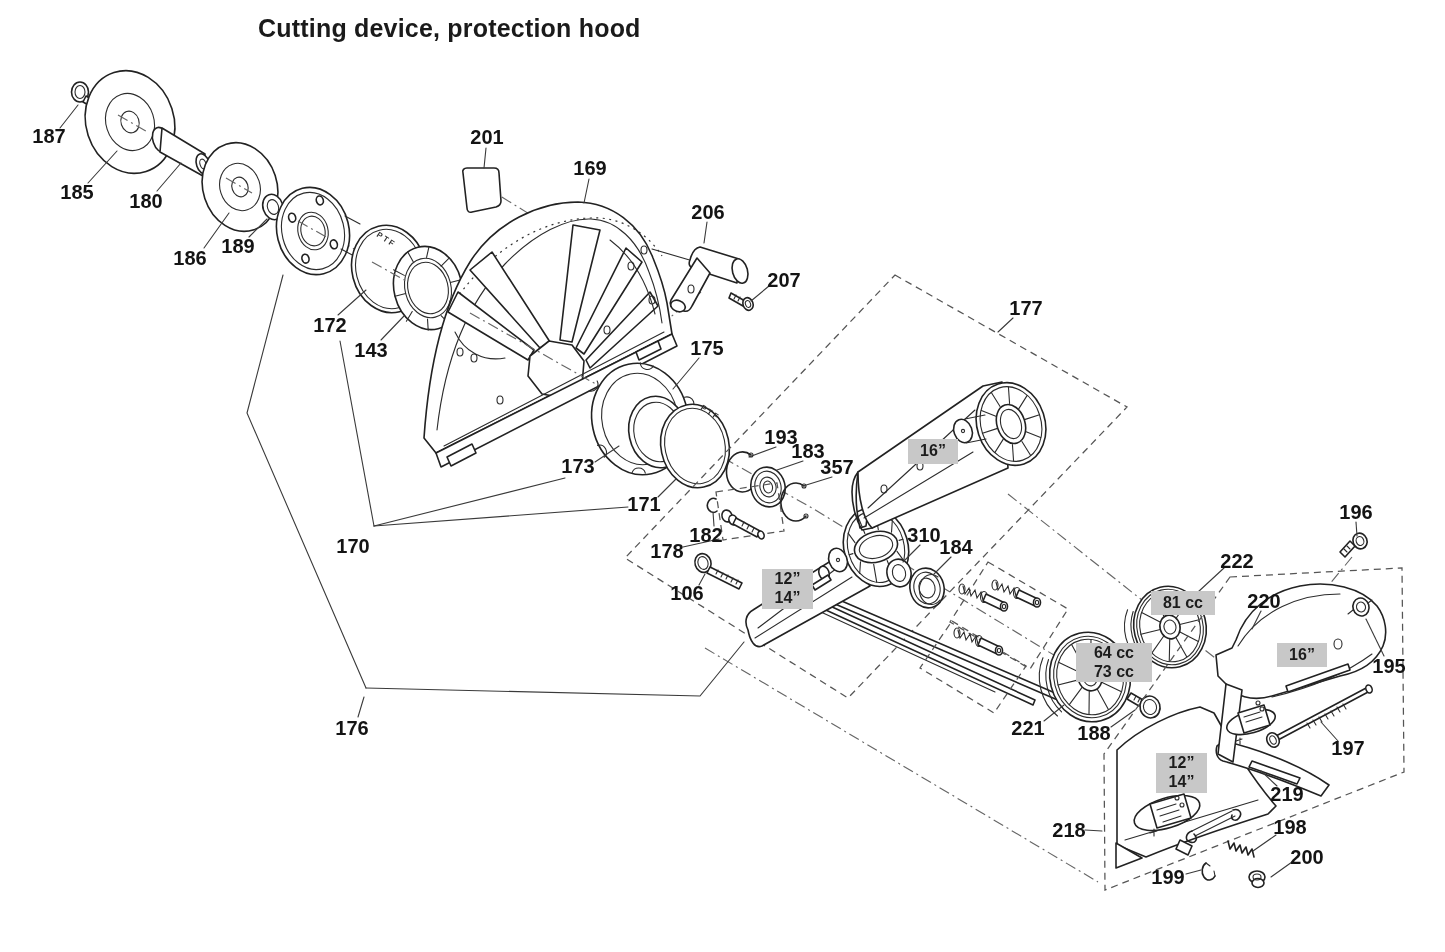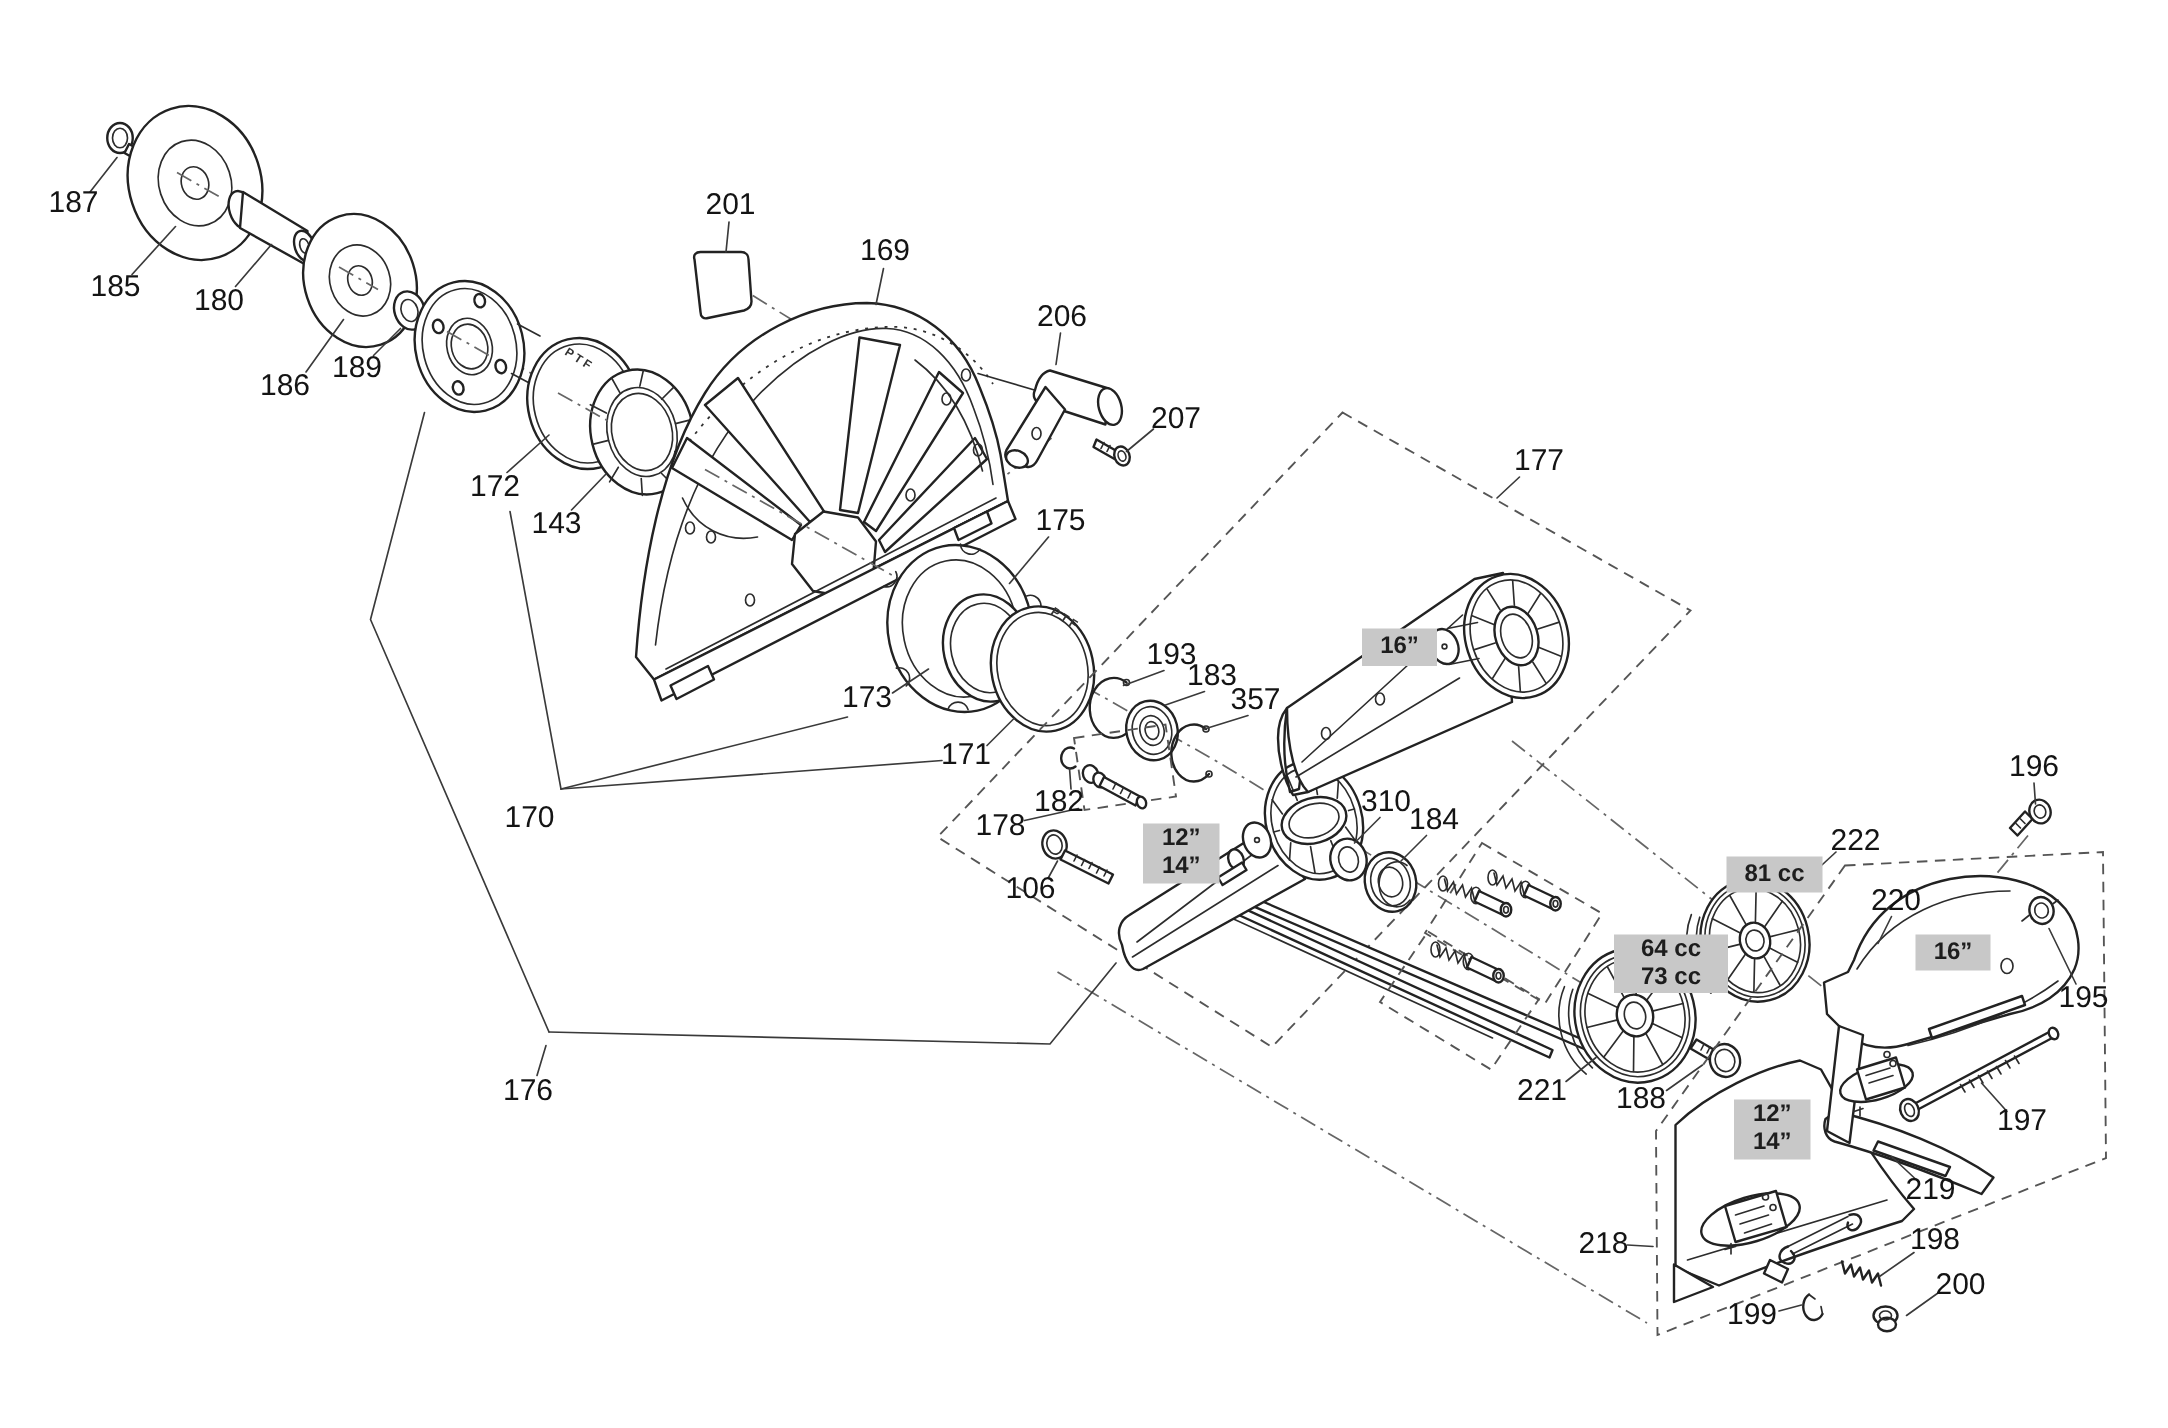--- a/index.html
+++ b/index.html
@@ -1,25 +1,25 @@
 <!DOCTYPE html>
 <html><head>
 <meta charset="utf-8">
 <style>
   html,body{margin:0;padding:0;background:#fff;}
   .stage{position:relative;width:1445px;height:952px;background:#fff;overflow:hidden;
          font-family:"Liberation Sans",sans-serif;}
   .stage svg{position:absolute;left:0;top:0;}
   .title{position:absolute;left:258px;top:14px;font-size:25px;font-weight:700;color:#1a1a1a;
          letter-spacing:.2px;white-space:nowrap;}
-  .lbl{position:absolute;transform:translate(-50%,-50%);font-weight:400;font-size:20px;
+  .lbl{position:absolute;transform:translate(-50%,-50%);font-weight:700;font-size:20px;
        color:#141414;white-space:nowrap;}
   .szbox{position:absolute;background:#c8c8c8;color:#1d1d1d;font-weight:700;font-size:16px;
          display:flex;flex-direction:column;align-items:center;justify-content:center;
-         line-height:1.18;text-align:center;}
+         line-height:1.18;text-align:center;margin-top:20px;}
   
   .ln{stroke:#222;fill:none;stroke-width:1.6;stroke-linejoin:round;stroke-linecap:round;}
   .fw{stroke:#222;fill:#fff;stroke-width:1.6;stroke-linejoin:round;stroke-linecap:round;}
   .tn{stroke:#2c2c2c;fill:none;stroke-width:1.1;stroke-linecap:round;}
   .lead{stroke:#3a3a3a;fill:none;stroke-width:1.1;stroke-linecap:round;}
   .dd{stroke:#666;fill:none;stroke-width:1.15;stroke-dasharray:11 4 2 4;}
   .dash{stroke:#555;fill:none;stroke-width:1.25;stroke-dasharray:7 5;}
   .dot{stroke:#333;fill:none;stroke-width:1.2;stroke-dasharray:2 4.5;}
   .ptf{font:600 8px "Liberation Sans",sans-serif;fill:#333;letter-spacing:2px;}
 </style>
@@ -418,20 +418,21 @@
     <path class="lead" d="M1111,727 L1135,710"></path>
     <path class="lead" d="M1338,741 L1321,722"></path>
     <path class="lead" d="M1277,786 L1261,771"></path>
     <path class="lead" d="M1085,830 L1102,831"></path>
     <path class="lead" d="M1276,835 L1253,851"></path>
     <path class="lead" d="M1292,862 L1271,877"></path>
     <path class="lead" d="M1186,874 L1201,870"></path>
   </g>
 </svg>
 
+  <div class="title">Cutting device, protection hood</div>
 
   <div class="lbl" style="left:49px;top:136px">187</div>
   <div class="lbl" style="left:77px;top:192px">185</div>
   <div class="lbl" style="left:146px;top:201px">180</div>
   <div class="lbl" style="left:190px;top:258px">186</div>
   <div class="lbl" style="left:238px;top:246px">189</div>
   <div class="lbl" style="left:330px;top:325px">172</div>
   <div class="lbl" style="left:371px;top:350px">143</div>
   <div class="lbl" style="left:487px;top:137px">201</div>
   <div class="lbl" style="left:590px;top:168px">169</div>

